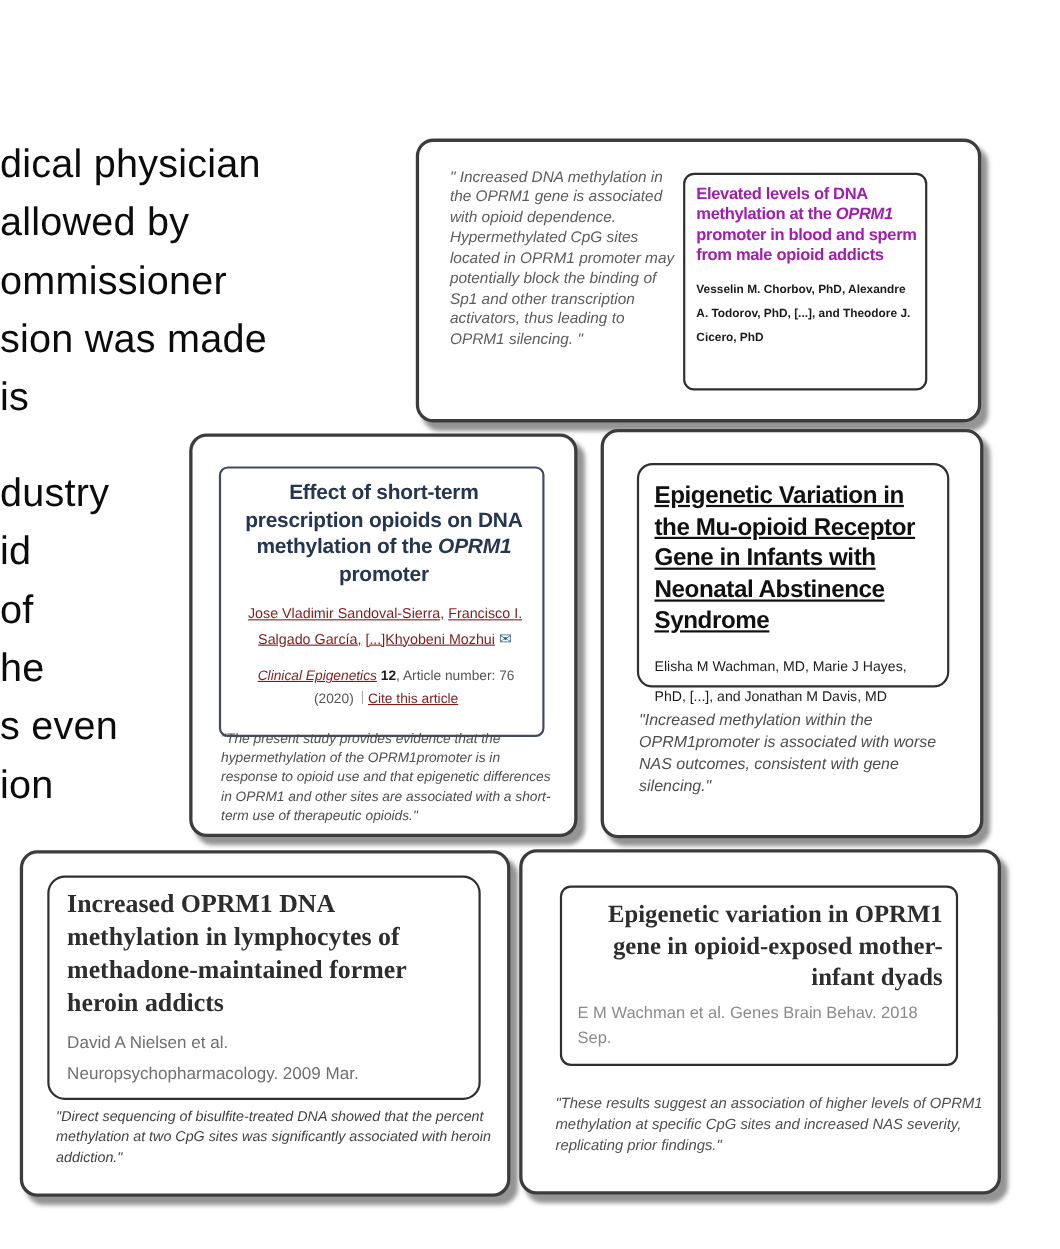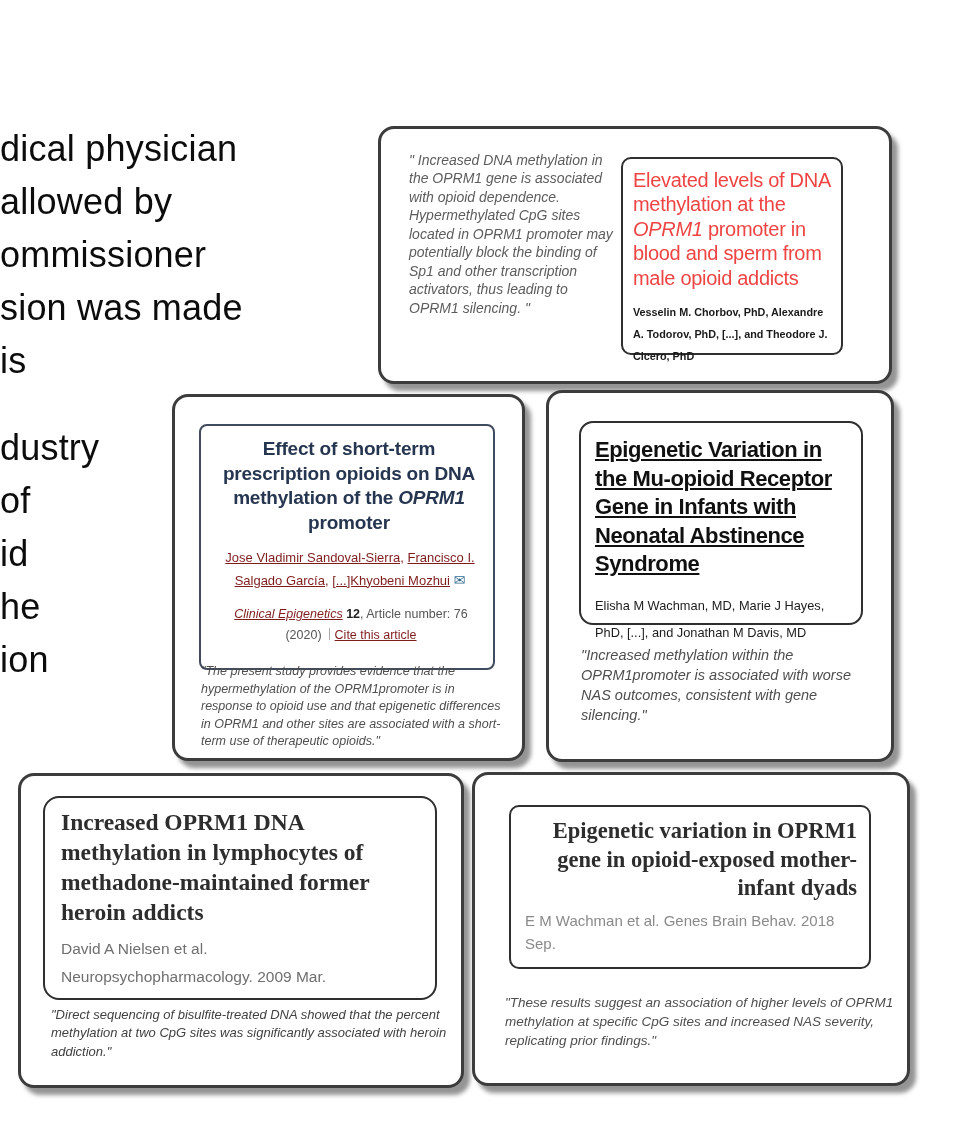--- a/index.html
+++ b/index.html
@@ -19,21 +19,21 @@
     box-shadow:6px 7px 4px rgba(60,60,60,0.55);
   }
   .innerbox{position:absolute;background:#fff;border:2.5px solid #2f2f2f;border-radius:12px;}
 
   .quote{font-style:italic;color:#555;position:absolute;}
 
   
   #card-chorbov{left:378px;top:126px;width:508px;height:252px;}
   #chorbov-quote{left:28px;top:22px;width:205px;font-size:14px;line-height:1.32;color:#5c5c5c;}
   #chorbov-inner{left:240px;top:28px;width:222px;height:198px;border-radius:10px;padding:9px 10px;box-sizing:border-box;}
-  #chorbov-title{font-weight:normal;font-size:20px;line-height:1.22;letter-spacing:-0.3px;color:#ef4444;width:204px;}
+  #chorbov-title{font-weight:bold;font-size:15px;line-height:1.22;letter-spacing:-0.3px;color:#a21caf;width:204px;}
   #chorbov-authors{margin-top:11px;font-size:10.8px;font-weight:600;line-height:2.05;color:#1a1a1a;width:200px;}
 
   
   #card-sandoval{left:172px;top:394px;width:347px;height:361px;}
   #sandoval-inner{left:24px;top:27px;width:296px;height:246px;border:2px solid #414b5e;border-radius:8px;padding:11px 14px;box-sizing:border-box;text-align:center;}
   #sandoval-title{font-weight:bold;font-size:19px;line-height:1.3;letter-spacing:-0.2px;color:#263650;width:268px;}
   .gene-italic{font-style:italic;}
   #sandoval-authors{margin-top:12px;font-size:13px;line-height:1.6;color:#33688f;width:270px;}
   a.link{color:#7f1d1d;text-decoration:underline;cursor:pointer;}
   #sandoval-journal{margin-top:13px;font-size:12.5px;line-height:1.65;color:#555;width:272px;}
@@ -73,23 +73,24 @@
   <div class="bigtext" id="bigtext1">
     <div>dical physician</div>
     <div>allowed by</div>
     <div>ommissioner</div>
     <div>sion was made</div>
     <div>is</div>
   </div>
 
   <div class="bigtext" id="bigtext2">
     <div>dustry</div>
+    <div>id</div>
     <div>of</div>
-    <div>id</div>
     <div>he</div>
+    <div>s even</div>
     <div>ion</div>
   </div>
 
   <div class="card" id="card-chorbov">
     <div class="quote" id="chorbov-quote">" Increased DNA methylation in the OPRM1 gene is associated with opioid dependence. Hypermethylated CpG sites located in OPRM1 promoter may potentially block the binding of Sp1 and other transcription activators, thus leading to OPRM1 silencing. "</div>
     <div class="innerbox" id="chorbov-inner">
       <div id="chorbov-title"><span>Elevated levels of DNA methylation at the </span><span class="gene-italic">OPRM1</span><span> promoter in blood and sperm from male opioid addicts</span></div>
       <div id="chorbov-authors">Vesselin M. Chorbov, PhD, Alexandre A. Todorov, PhD, [...], and Theodore J. Cicero, PhD</div>
     </div>
   </div>

